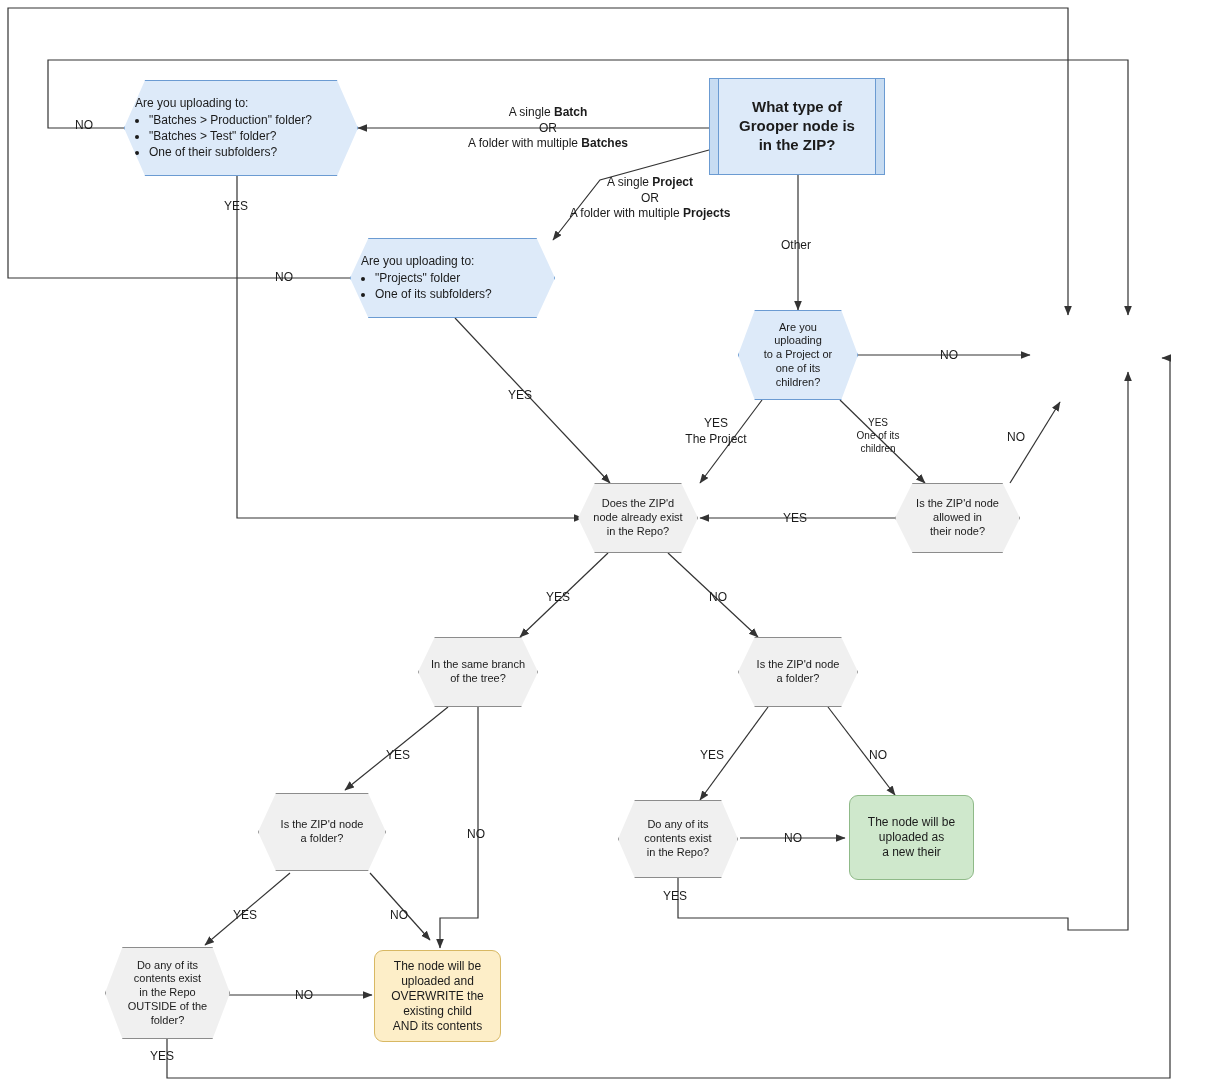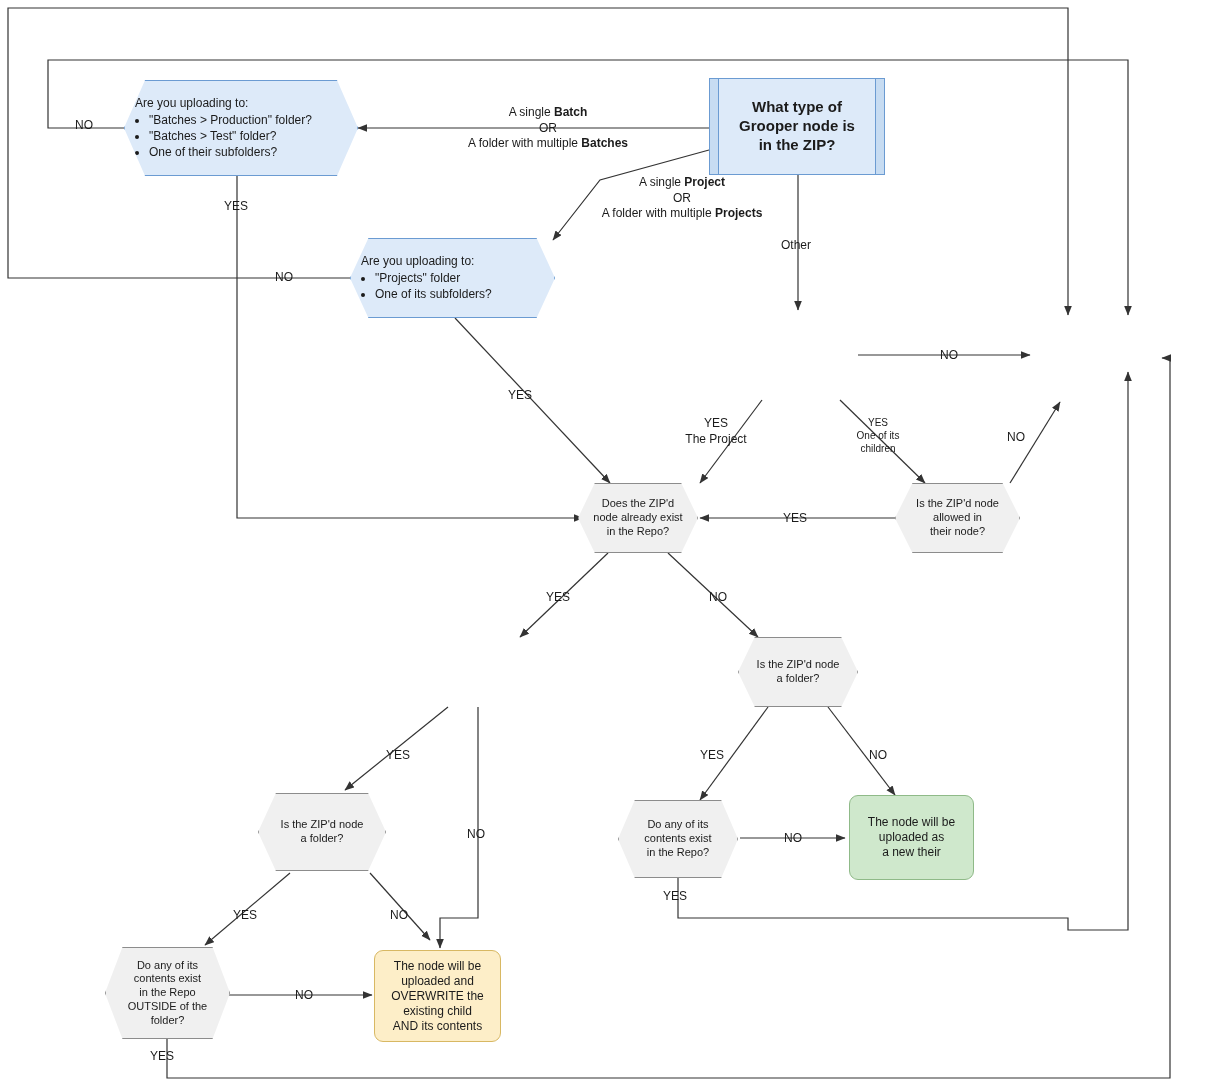--- a/index.html
+++ b/index.html
@@ -208,37 +208,52 @@
   <div class="node hex blue hexwide fs12" style="left:350px; top:238px; width:205px; height:80px;">
     <div class="inner">
       <div class="listtitle">Are you uploading to:</div>
       <ul class="bullets">
         <li>"Projects" folder</li>
         <li>One of its subfolders?</li>
       </ul>
     </div>
   </div>
 
+  <div class="node hex blue fs11" style="left:738px; top:310px; width:120px; height:90px;">
+    <div class="inner">
+      <div>Are you</div>
+      <div>uploading</div>
+      <div>to a Project or</div>
+      <div>one of its</div>
+      <div>children?</div>
+    </div>
+  </div>
 
   <div class="node hex fs11" style="left:895px; top:483px; width:125px; height:70px;">
     <div class="inner">
       <div>Is the ZIP'd node</div>
       <div>allowed in</div>
       <div>their node?</div>
     </div>
   </div>
 
   <div class="node hex fs11" style="left:578px; top:483px; width:120px; height:70px;">
     <div class="inner">
       <div>Does the ZIP'd</div>
       <div>node already exist</div>
       <div>in the Repo?</div>
     </div>
   </div>
 
+  <div class="node hex fs11" style="left:418px; top:637px; width:120px; height:70px;">
+    <div class="inner">
+      <div>In the same branch</div>
+      <div>of the tree?</div>
+    </div>
+  </div>
 
   <div class="node hex fs11" style="left:738px; top:637px; width:120px; height:70px;">
     <div class="inner">
       <div>Is the ZIP'd node</div>
       <div>a folder?</div>
     </div>
   </div>
 
   <div class="node hex fs11" style="left:258px; top:793px; width:128px; height:78px;">
     <div class="inner">
@@ -287,21 +302,21 @@
   <div class="label" style="left:448px; top:105px; width:200px;">
     <div>
       <span>A single </span><b>Batch</b>
     </div>
     <div>OR</div>
     <div>
       <span>A folder with multiple </span><b>Batches</b>
     </div>
   </div>
 
-  <div class="label" style="left:572px; top:175px; width:220px;">
+  <div class="label" style="left:540px; top:175px; width:220px;">
     <div>
       <span>A single  </span><b>Project</b>
     </div>
     <div>OR</div>
     <div>
       <span>A folder with multiple </span><b>Projects</b>
     </div>
   </div>
 
   <div class="label" style="left:781px; top:238px;">Other</div>

